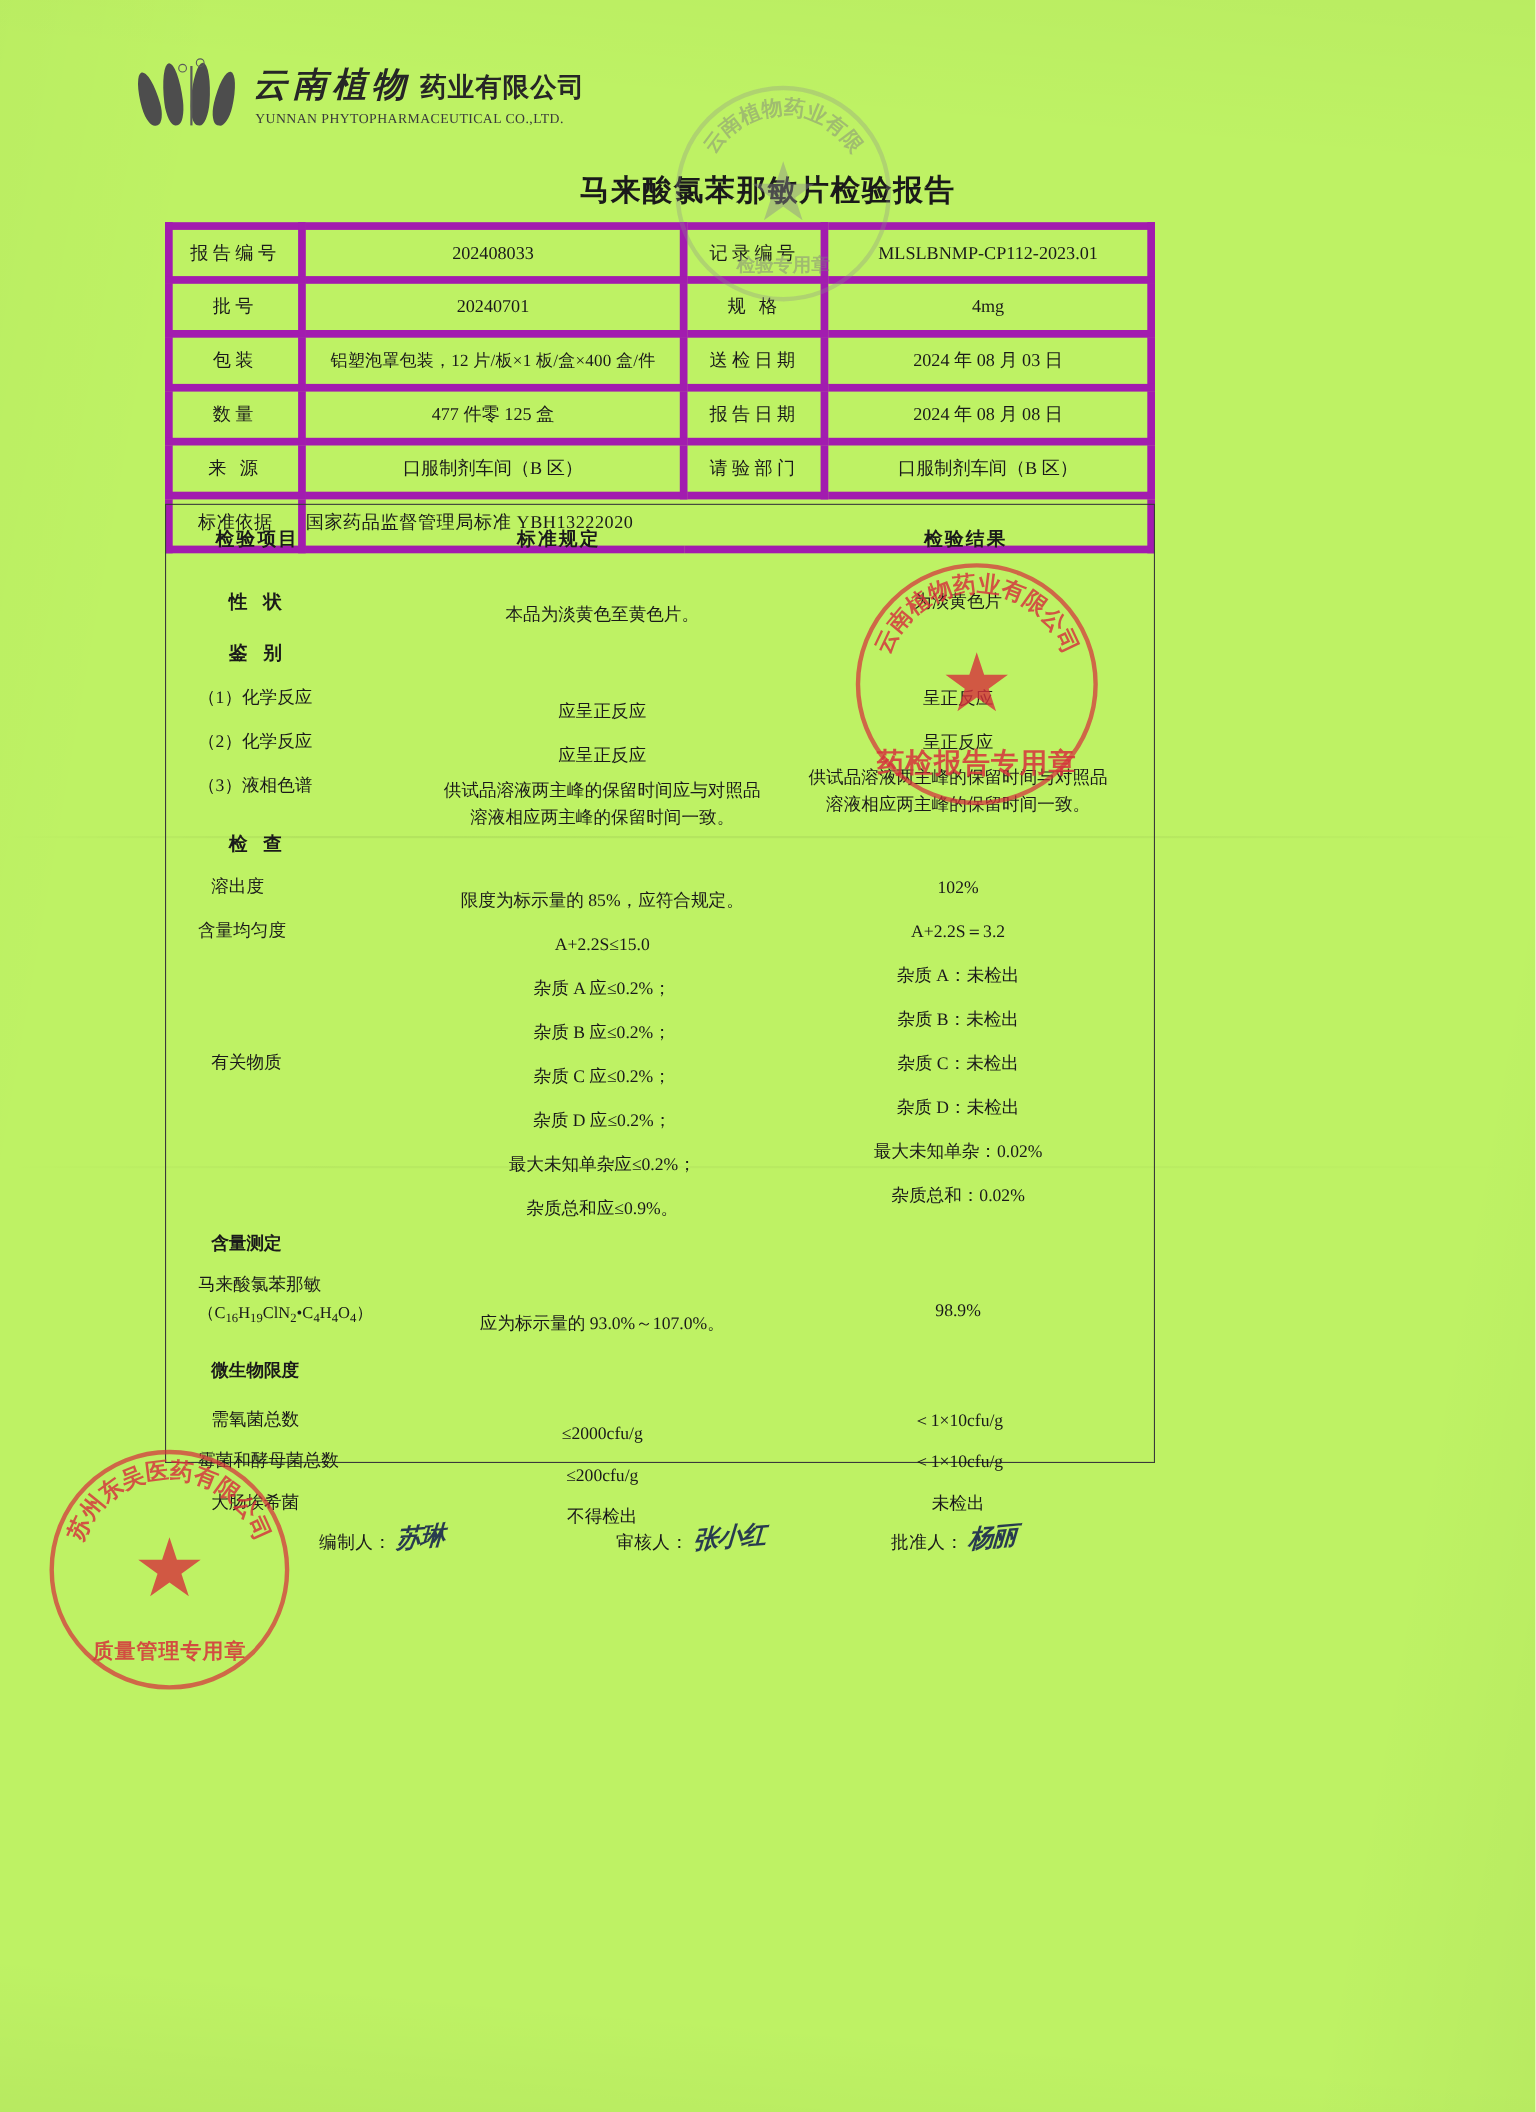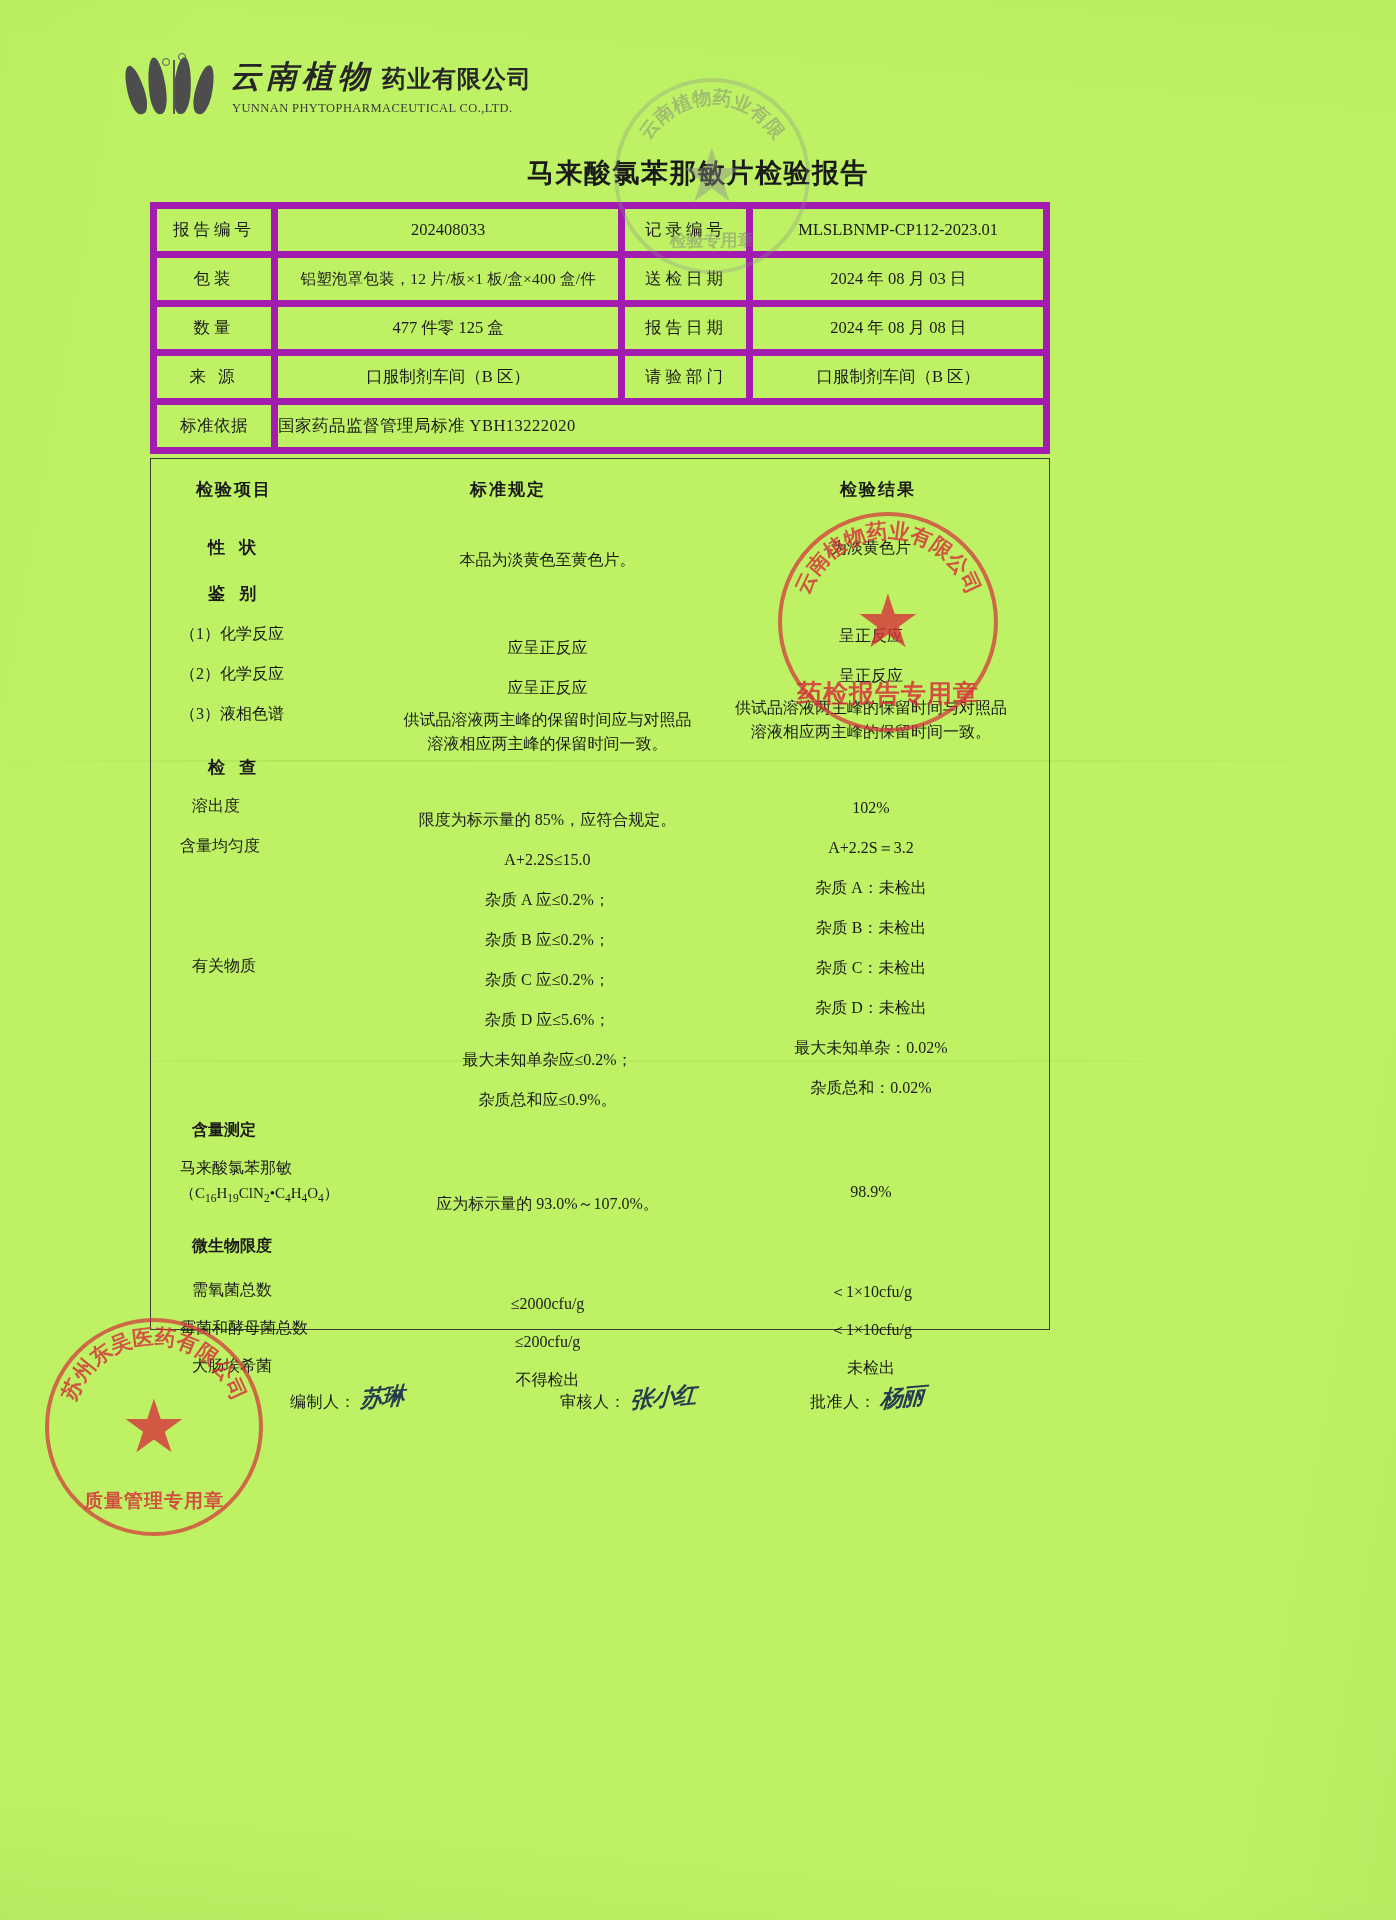--- a/index.html
+++ b/index.html
@@ -351,20 +351,26 @@
 
   <div class="doc-title">马来酸氯苯那敏片检验报告</div>
 
   <table class="info-table">
     <tbody>
       <tr>
         <td class="lbl">报告编号</td>
         <td class="val w-main">202408033</td>
         <td class="lbl k2">记录编号</td>
         <td class="val w-right">MLSLBNMP-CP112-2023.01</td>
+      </tr>
+      <tr>
+        <td class="lbl">批号</td>
+        <td class="val">20240701</td>
+        <td class="lbl k2">规 格</td>
+        <td class="val">4mg</td>
       </tr>
       <tr>
         <td class="lbl">包装</td>
         <td class="val pkg">铝塑泡罩包装，12 片/板×1 板/盒×400 盒/件</td>
         <td class="lbl k2">送检日期</td>
         <td class="val">2024 年 08 月 03 日</td>
       </tr>
       <tr>
         <td class="lbl">数量</td>
         <td class="val">477 件零 125 盒</td>
@@ -450,21 +456,21 @@
       <span class="c-res">杂质 B：未检出</span>
     </div>
 
     <div class="row" style="top:498px;">
       <span class="c-item ind">有关物质</span>
       <span class="c-spec">杂质 C 应≤0.2%；</span>
       <span class="c-res">杂质 C：未检出</span>
     </div>
 
     <div class="row" style="top:538px;">
-      <span class="c-spec">杂质 D 应≤5.6%；</span>
+      <span class="c-spec">杂质 D 应≤0.2%；</span>
       <span class="c-res">杂质 D：未检出</span>
     </div>
 
     <div class="row" style="top:578px;">
       <span class="c-spec">最大未知单杂应≤0.2%；</span>
       <span class="c-res">最大未知单杂：0.02%</span>
     </div>
 
     <div class="row" style="top:618px;">
       <span class="c-spec">杂质总和应≤0.9%。</span>

